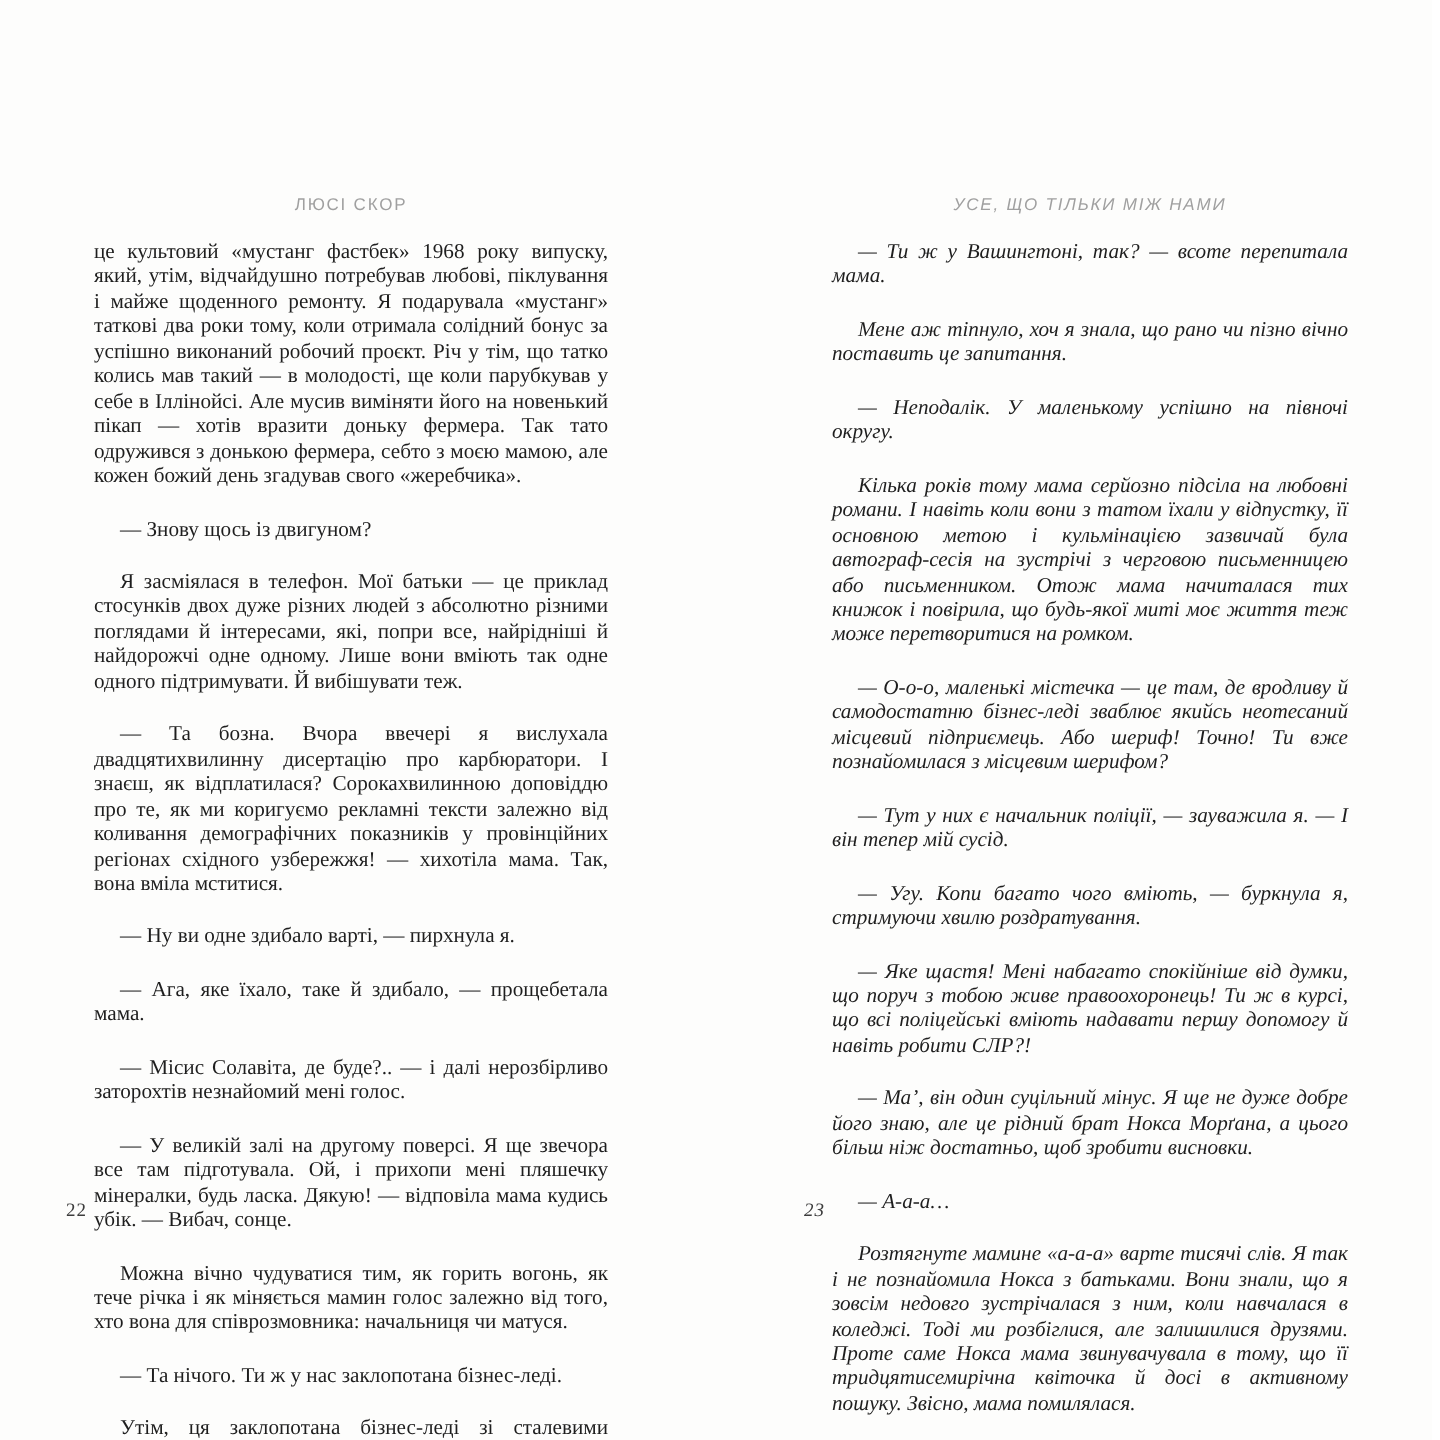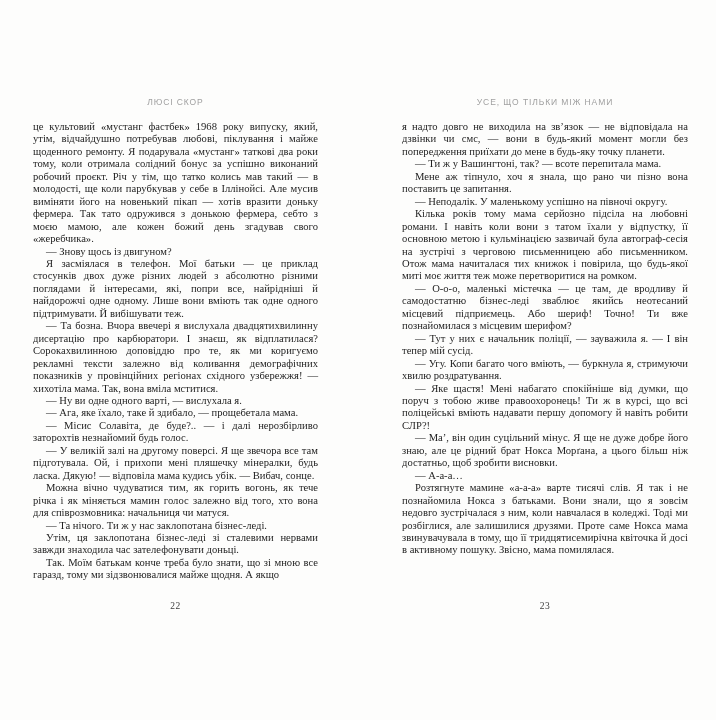--- a/index.html
+++ b/index.html
@@ -14,80 +14,78 @@
     background: #fdfdfc;
     overflow: hidden;
     font-family: "Liberation Serif", serif;
   }
   .page {
     position: absolute;
     top: 97px;
     height: 540px;
   }
   .page.left  { left: 33px;  width: 285px; }
-  .page.right { left: 402px; width: 286px; }
+  .page.right { left: 402px; width: 286px; font-style: italic; }
   .running-head {
     font-family: "Liberation Sans", sans-serif;
     font-size: 8.5px;
     letter-spacing: 0.9px;
     color: #a0a0a0;
     text-align: center;
     line-height: 10px;
     white-space: nowrap;
   }
   .body {
     margin-top: 14px;
     font-size: 10.6px;
     line-height: 12.45px;
     color: #1e1e1e;
     text-align: justify;
   }
-  .para { margin: 0; }
+  .para { margin: 14px; }
   .para.ind { text-indent: 13px; }
   .pagenum {
     position: absolute;
     top: 504px;
     left: 0;
     width: 100%;
-    text-align: center;
     font-size: 9.5px;
     color: #3c3c3c;
     letter-spacing: 0.5px;
   }
 </style>
 </head>
 <body>
 
 <div class="canvas">
 
   <section class="page left">
     <div class="running-head">ЛЮСІ СКОР</div>
     <div class="body">
       <p class="para">це культовий «мустанг фастбек» 1968 року випуску, який, утім, відчайдушно потребував любові, піклування і майже щоденного ремонту. Я подарувала «мустанг» таткові два роки тому, коли отримала солідний бонус за успішно виконаний робочий проєкт. Річ у тім, що татко колись мав такий — в молодості, ще коли парубкував у себе в Іллінойсі. Але мусив виміняти його на новенький пікап — хотів вразити доньку фермера. Так тато одружився з донькою фермера, себто з моєю мамою, але кожен божий день згадував свого «жеребчика».</p>
       <p class="para ind">— Знову щось із двигуном?</p>
       <p class="para ind">Я засміялася в телефон. Мої батьки — це приклад стосунків двох дуже різних людей з абсолютно різними поглядами й інтересами, які, попри все, найрідніші й найдорожчі одне одному. Лише вони вміють так одне одного підтримувати. Й вибішувати теж.</p>
       <p class="para ind">— Та бозна. Вчора ввечері я вислухала двадцятихвилинну дисертацію про карбюратори. І знаєш, як відплатилася? Сорокахвилинною доповіддю про те, як ми коригуємо рекламні тексти залежно від коливання демографічних показників у провінційних регіонах східного узбережжя! — хихотіла мама. Так, вона вміла мститися.</p>
-      <p class="para ind">— Ну ви одне одного варті, — вислухала я.</p>
+      <p class="para ind">— Ну ви одне здибало варті, — пирхнула я.</p>
       <p class="para ind">— Ага, яке їхало, таке й здибало, — прощебетала мама.</p>
-      <p class="para ind">— Місис Солавіта, де буде?.. — і далі нерозбірливо заторохтів незнайомий будь голос.</p>
+      <p class="para ind">— Місис Солавіта, де буде?.. — і далі нерозбірливо заторохтів незнайомий мені голос.</p>
       <p class="para ind">— У великій залі на другому поверсі. Я ще звечора все там підготувала. Ой, і прихопи мені пляшечку мінералки, будь ласка. Дякую! — відповіла мама кудись убік. — Вибач, сонце.</p>
       <p class="para ind">Можна вічно чудуватися тим, як горить вогонь, як тече річка і як міняється мамин голос залежно від того, хто вона для співрозмовника: начальниця чи матуся.</p>
       <p class="para ind">— Та нічого. Ти ж у нас заклопотана бізнес-леді.</p>
       <p class="para ind">Утім, ця заклопотана бізнес-леді зі сталевими нервами завжди знаходила час зателефонувати доньці.</p>
       <p class="para ind">Так. Моїм батькам конче треба було знати, що зі мною все гаразд, тому ми зідзвонювалися майже щодня. А якщо</p>
     </div>
     <div class="pagenum">22</div>
   </section>
 
   <section class="page right">
     <div class="running-head">УСЕ, ЩО ТІЛЬКИ МІЖ НАМИ</div>
     <div class="body">
-      <p class="para">я надто довго не виходила на зв’язок — не відповідала на дзвінки чи смс, — вони в будь-який момент могли без попередження приїхати до мене в будь-яку точку планети.</p>
       <p class="para ind">— Ти ж у Вашингтоні, так? — всоте перепитала мама.</p>
-      <p class="para ind">Мене аж тіпнуло, хоч я знала, що рано чи пізно вона поставить це запитання.</p>
+      <p class="para ind">Мене аж тіпнуло, хоч я знала, що рано чи пізно вічно поставить це запитання.</p>
       <p class="para ind">— Неподалік. У маленькому успішно на півночі округу.</p>
       <p class="para ind">Кілька років тому мама серйозно підсіла на любовні романи. І навіть коли вони з татом їхали у відпустку, її основною метою і кульмінацією зазвичай була автограф-сесія на зустрічі з черговою письменницею або письменником. Отож мама начиталася тих книжок і повірила, що будь-якої миті моє життя теж може перетворитися на ромком.</p>
       <p class="para ind">— О-о-о, маленькі містечка — це там, де вродливу й самодостатню бізнес-леді зваблює якийсь неотесаний місцевий підприємець. Або шериф! Точно! Ти вже познайомилася з місцевим шерифом?</p>
       <p class="para ind">— Тут у них є начальник поліції, — зауважила я. — І він тепер мій сусід.</p>
       <p class="para ind">— Угу. Копи багато чого вміють, — буркнула я, стримуючи хвилю роздратування.</p>
       <p class="para ind">— Яке щастя! Мені набагато спокійніше від думки, що поруч з тобою живе правоохоронець! Ти ж в курсі, що всі поліцейські вміють надавати першу допомогу й навіть робити СЛР?!</p>
       <p class="para ind">— Ма’, він один суцільний мінус. Я ще не дуже добре його знаю, але це рідний брат Нокса Морґана, а цього більш ніж достатньо, щоб зробити висновки.</p>
       <p class="para ind">— А-а-а…</p>
       <p class="para ind">Розтягнуте мамине «а-а-а» варте тисячі слів. Я так і не познайомила Нокса з батьками. Вони знали, що я зовсім недовго зустрічалася з ним, коли навчалася в коледжі. Тоді ми розбіглися, але залишилися друзями. Проте саме Нокса мама звинувачувала в тому, що її тридцятисемирічна квіточка й досі в активному пошуку. Звісно, мама помилялася.</p>
     </div>

